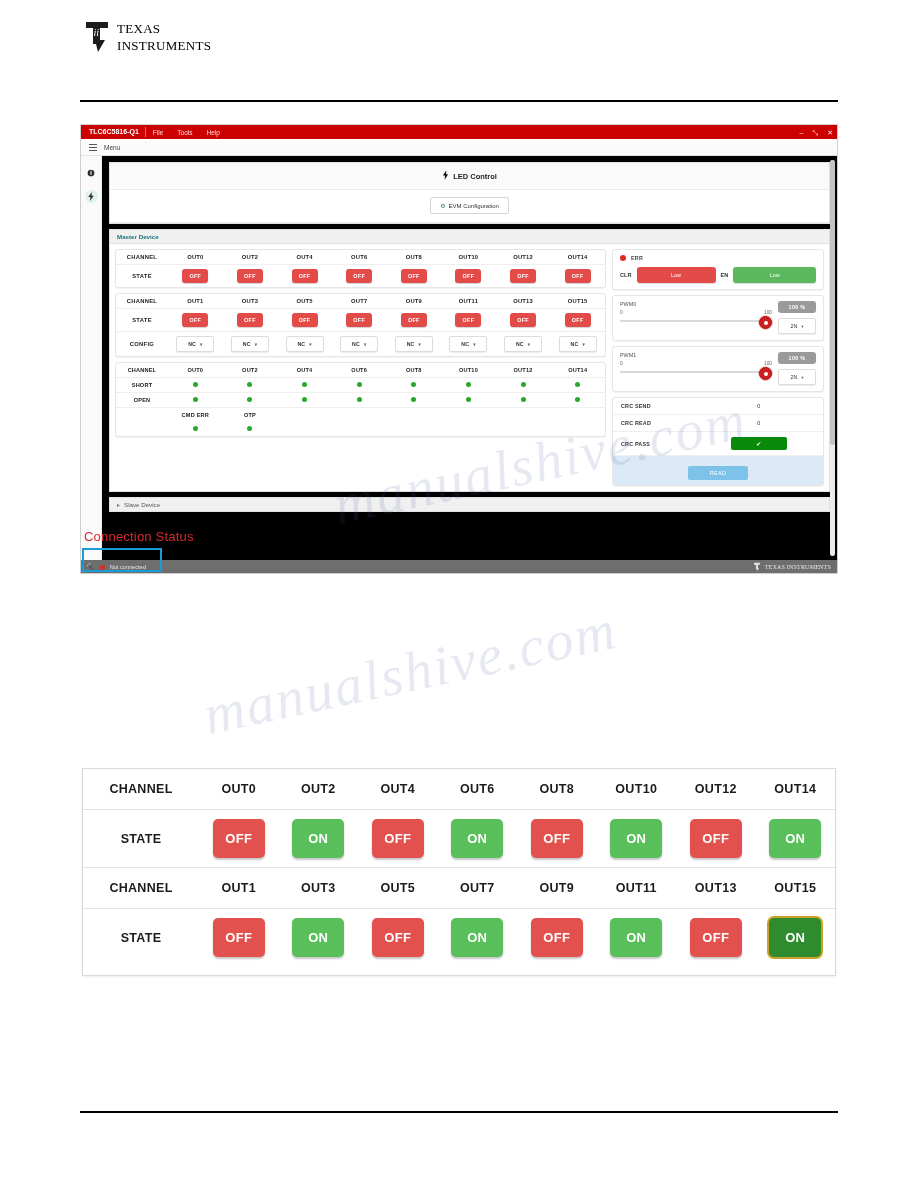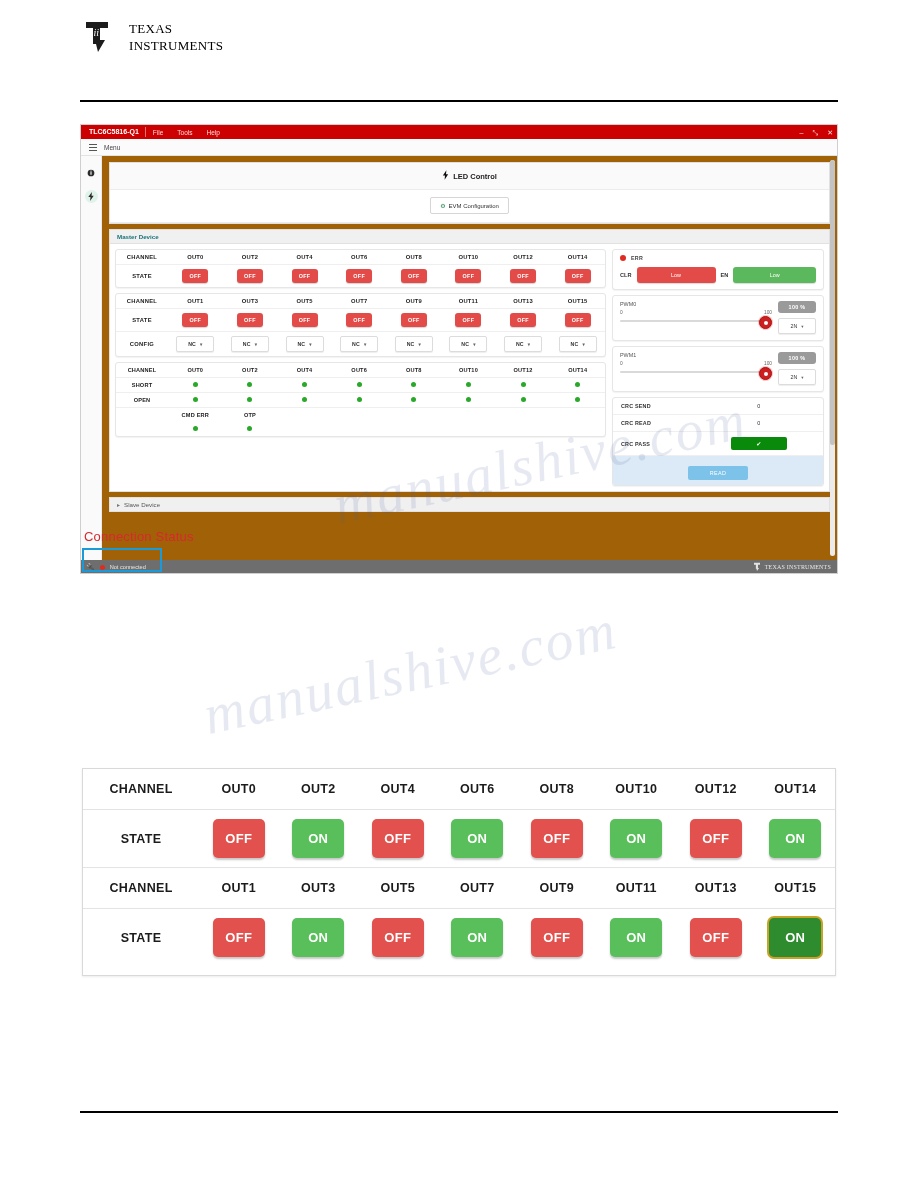--- a/index.html
+++ b/index.html
@@ -15,21 +15,21 @@
     overflow: hidden;
   }
 
   
   .ti-logo {
     position: absolute;
     left: 84px;
     top: 20px;
     display: flex;
     align-items: flex-start;
-    gap: 19px;
+    gap: 7px;
   }
   .ti-logo-mark {
     width: 26px;
     height: 34px;
     position: relative;
     flex: none;
   }
   .ti-logo-text {
     font-family: "Liberation Serif", serif;
     font-size: 13px;
@@ -154,21 +154,21 @@
     display: flex;
     align-items: center;
     justify-content: center;
     font-size: 7px;
     color: #333;
   }
   .rail-icon.active { background: #dff3ea; }
 
   .content {
     flex: 1;
-    background: #a16207;
+    background: #000000;
     padding: 6px 7px 0 7px;
     position: relative;
     overflow: hidden;
   }
   .scrollbar {
     position: absolute;
     right: 2px;
     top: 4px;
     bottom: 4px;
     width: 5px;

